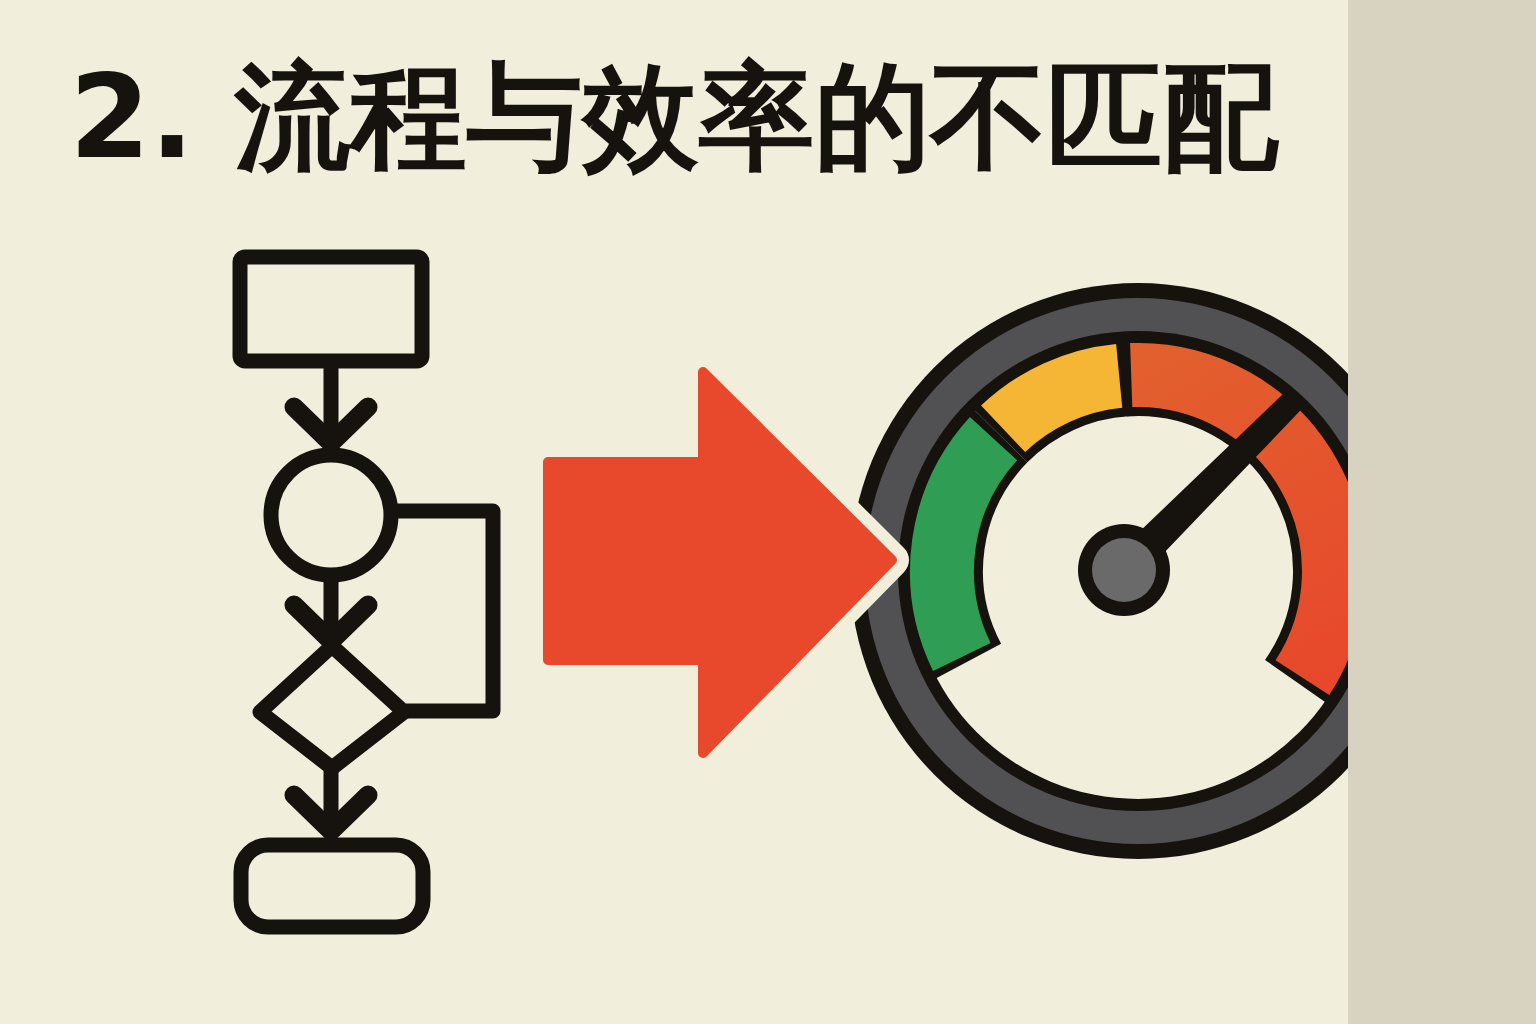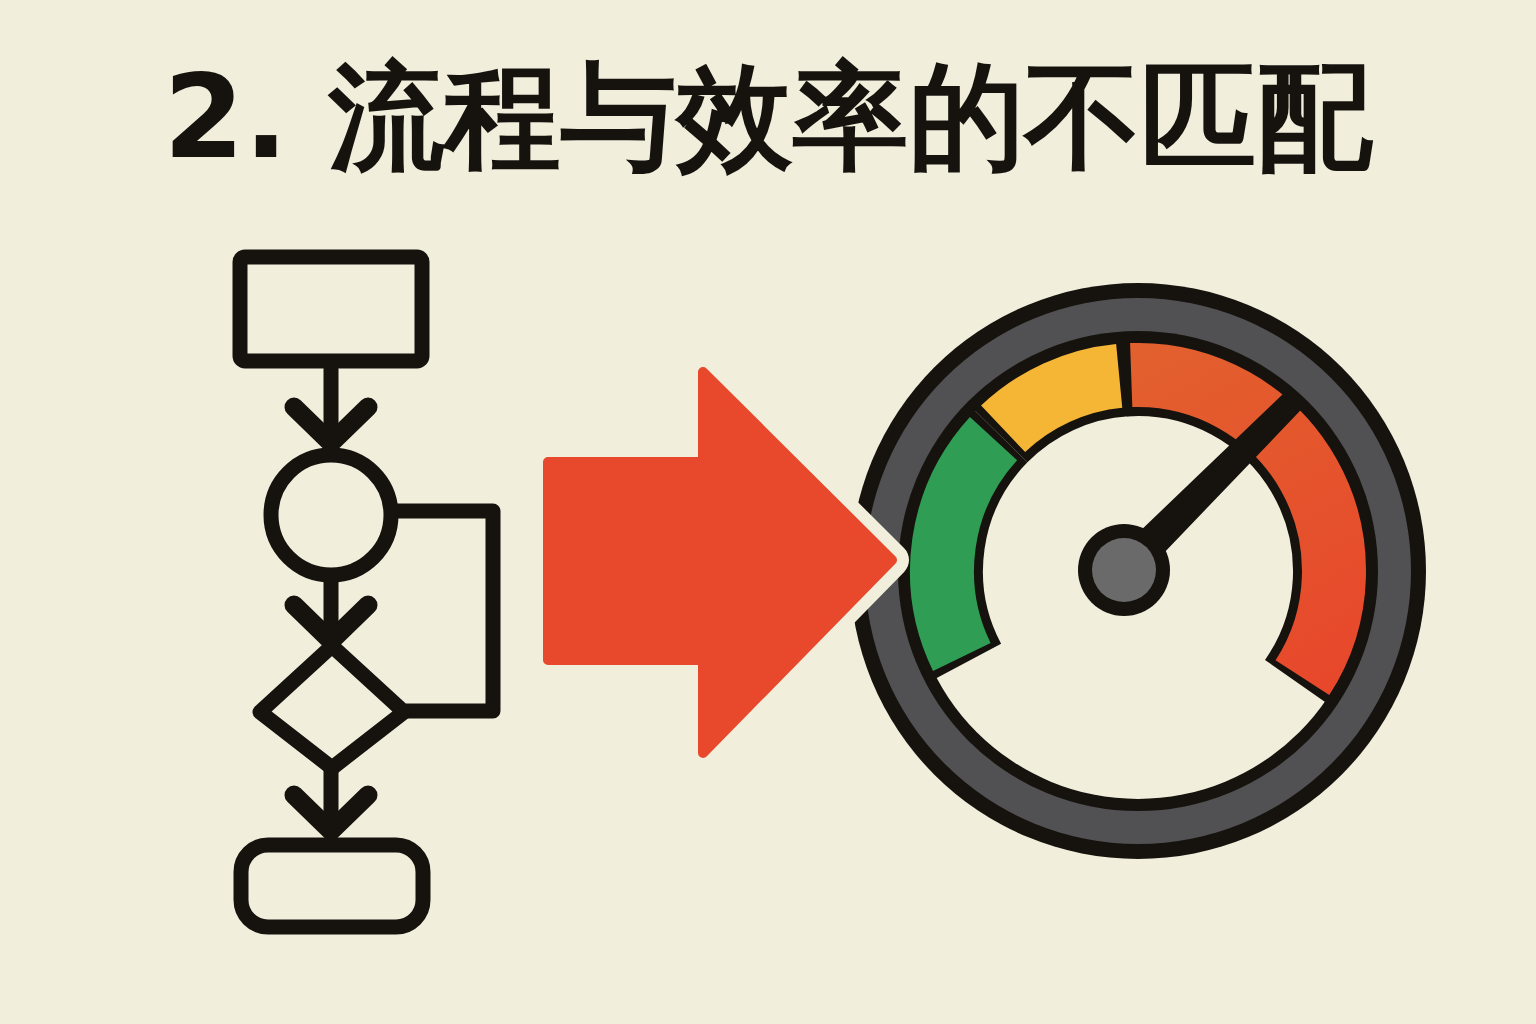--- a/index.html
+++ b/index.html
@@ -1,17 +1,17 @@
 <!DOCTYPE html>
 <html style="--background: #F2EEDC; --ink: #16130F; --arrow-red: #E8482B; --gauge-green: #2F9E54; --gauge-yellow: #F5B535; --gauge-arc-orange: #E2612E; --gauge-arc-red: #E8452B; --ring-gray: #515153; --hub-gray: #6A6A6A;"><head>
 <meta charset="utf-8">
 <style>
   html,body{margin:0;padding:0;background:#d8d2c0;}
   .stage{
-    position:relative;width:1536px;height:1024px;overflow:hidden;
+    position:relative;width:1348px;height:1024px;overflow:hidden;
     background:var(--background,#F2EEDC);
     font-family:"DejaVu Sans","Liberation Sans",sans-serif;
   }
   .title{
     position:absolute;top:50px;left:0;width:100%;margin:0;
     text-align:center;font-size:116px;line-height:1.15;font-weight:bold;
     letter-spacing:0px;color:var(--ink,#16130F);white-space:nowrap;
   }
   svg.art{position:absolute;left:0;top:0;width:1536px;height:1024px;}
   .fc-shape{fill:none;stroke:var(--ink,#16130F);stroke-width:15;stroke-linejoin:round;}

